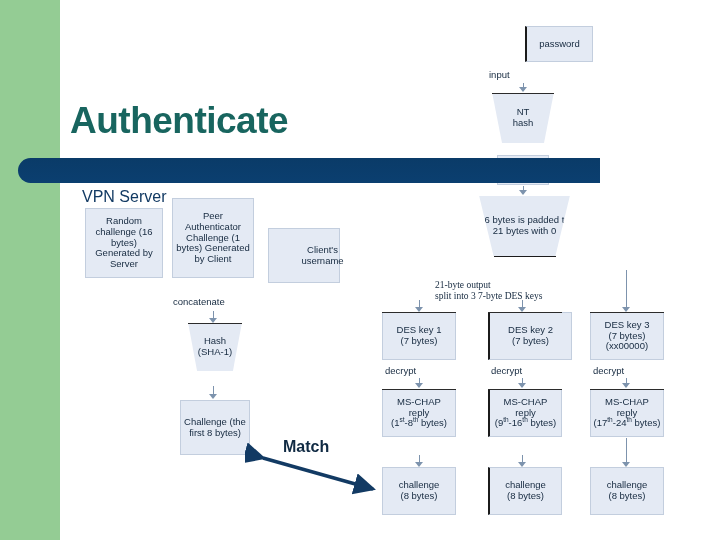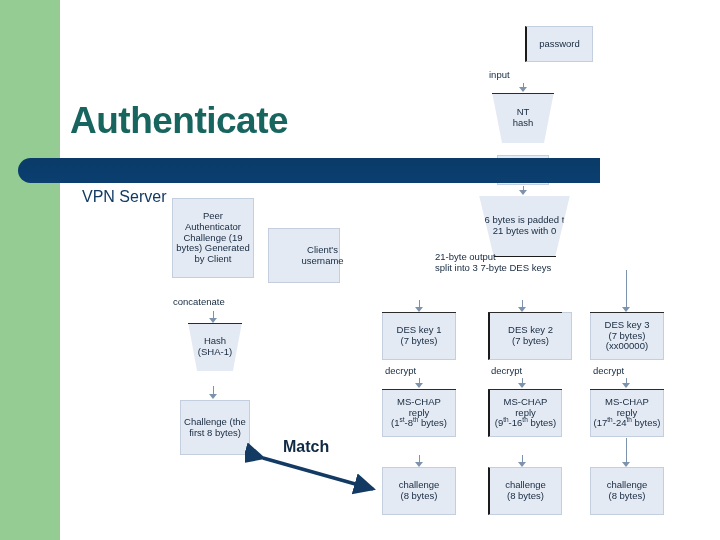--- a/index.html
+++ b/index.html
@@ -92,22 +92,23 @@
   <div class="green-band"></div>
   <div class="white-top"></div>
   <div class="white-card"></div>
   <div class="title-bar"></div>
 
   <div class="page-title">Authenticate</div>
   <div class="subtitle">VPN Server</div>
 
   <div class="diagram">
 
-
-    <div class="box" style="left:172px;top:198px;width:82px;height:80px;">Peer Authenticator Challenge (19 bytes) Generated by Client</div>
+    <div class="box" style="left:85px;top:208px;width:78px;height:70px;">Random challenge (16 bytes) Generated by Server</div>
+
+    <div class="box" style="left:172px;top:198px;width:82px;height:80px;">Peer Authenticator Challenge (1 bytes) Generated by Client</div>
 
     <div class="box" style="left:268px;top:228px;width:72px;height:55px;padding-left:39px;">Client's username</div>
 
     <div class="plain" style="left:173px;top:297px;width:80px;">concatenate</div>
 
     <div class="vline" style="left:213px;top:311px;height:8px;"></div>
     <div class="arrowhead" style="left:209px;top:318px;"></div>
 
     <div class="trap t1" style="left:183px;top:323px;width:64px;height:48px;">
       <div>
@@ -156,21 +157,21 @@
         <span>(16 bytes)</span>
       </div>
     </div>
 
     <div class="vline" style="left:523px;top:186px;height:5px;z-index:8;"></div>
     <div class="arrowhead" style="left:519px;top:190px;z-index:8;"></div>
 
     <div class="trap t2" style="left:473px;top:196px;width:103px;height:60px;">16 bytes is padded to 21 bytes with 0</div>
     <div class="trap-underline" style="left:494px;top:256px;width:62px;"></div>
 
-    <div class="plain" style="left:435px;top:252px;width:180px;">
+    <div class="plain" style="left:435px;top:280px;width:180px;font-family:Liberation Serif, serif;">
       <span>21-byte output</span><br>
       <span>split into 3 7-byte DES keys</span>
     </div>
 
     <div class="vline" style="left:626px;top:270px;height:38px;"></div>
     <div class="arrowhead" style="left:622px;top:307px;"></div>
 
     <div class="vline" style="left:419px;top:300px;height:8px;"></div>
     <div class="arrowhead" style="left:415px;top:307px;"></div>
     <div class="vline" style="left:522px;top:300px;height:8px;"></div>

